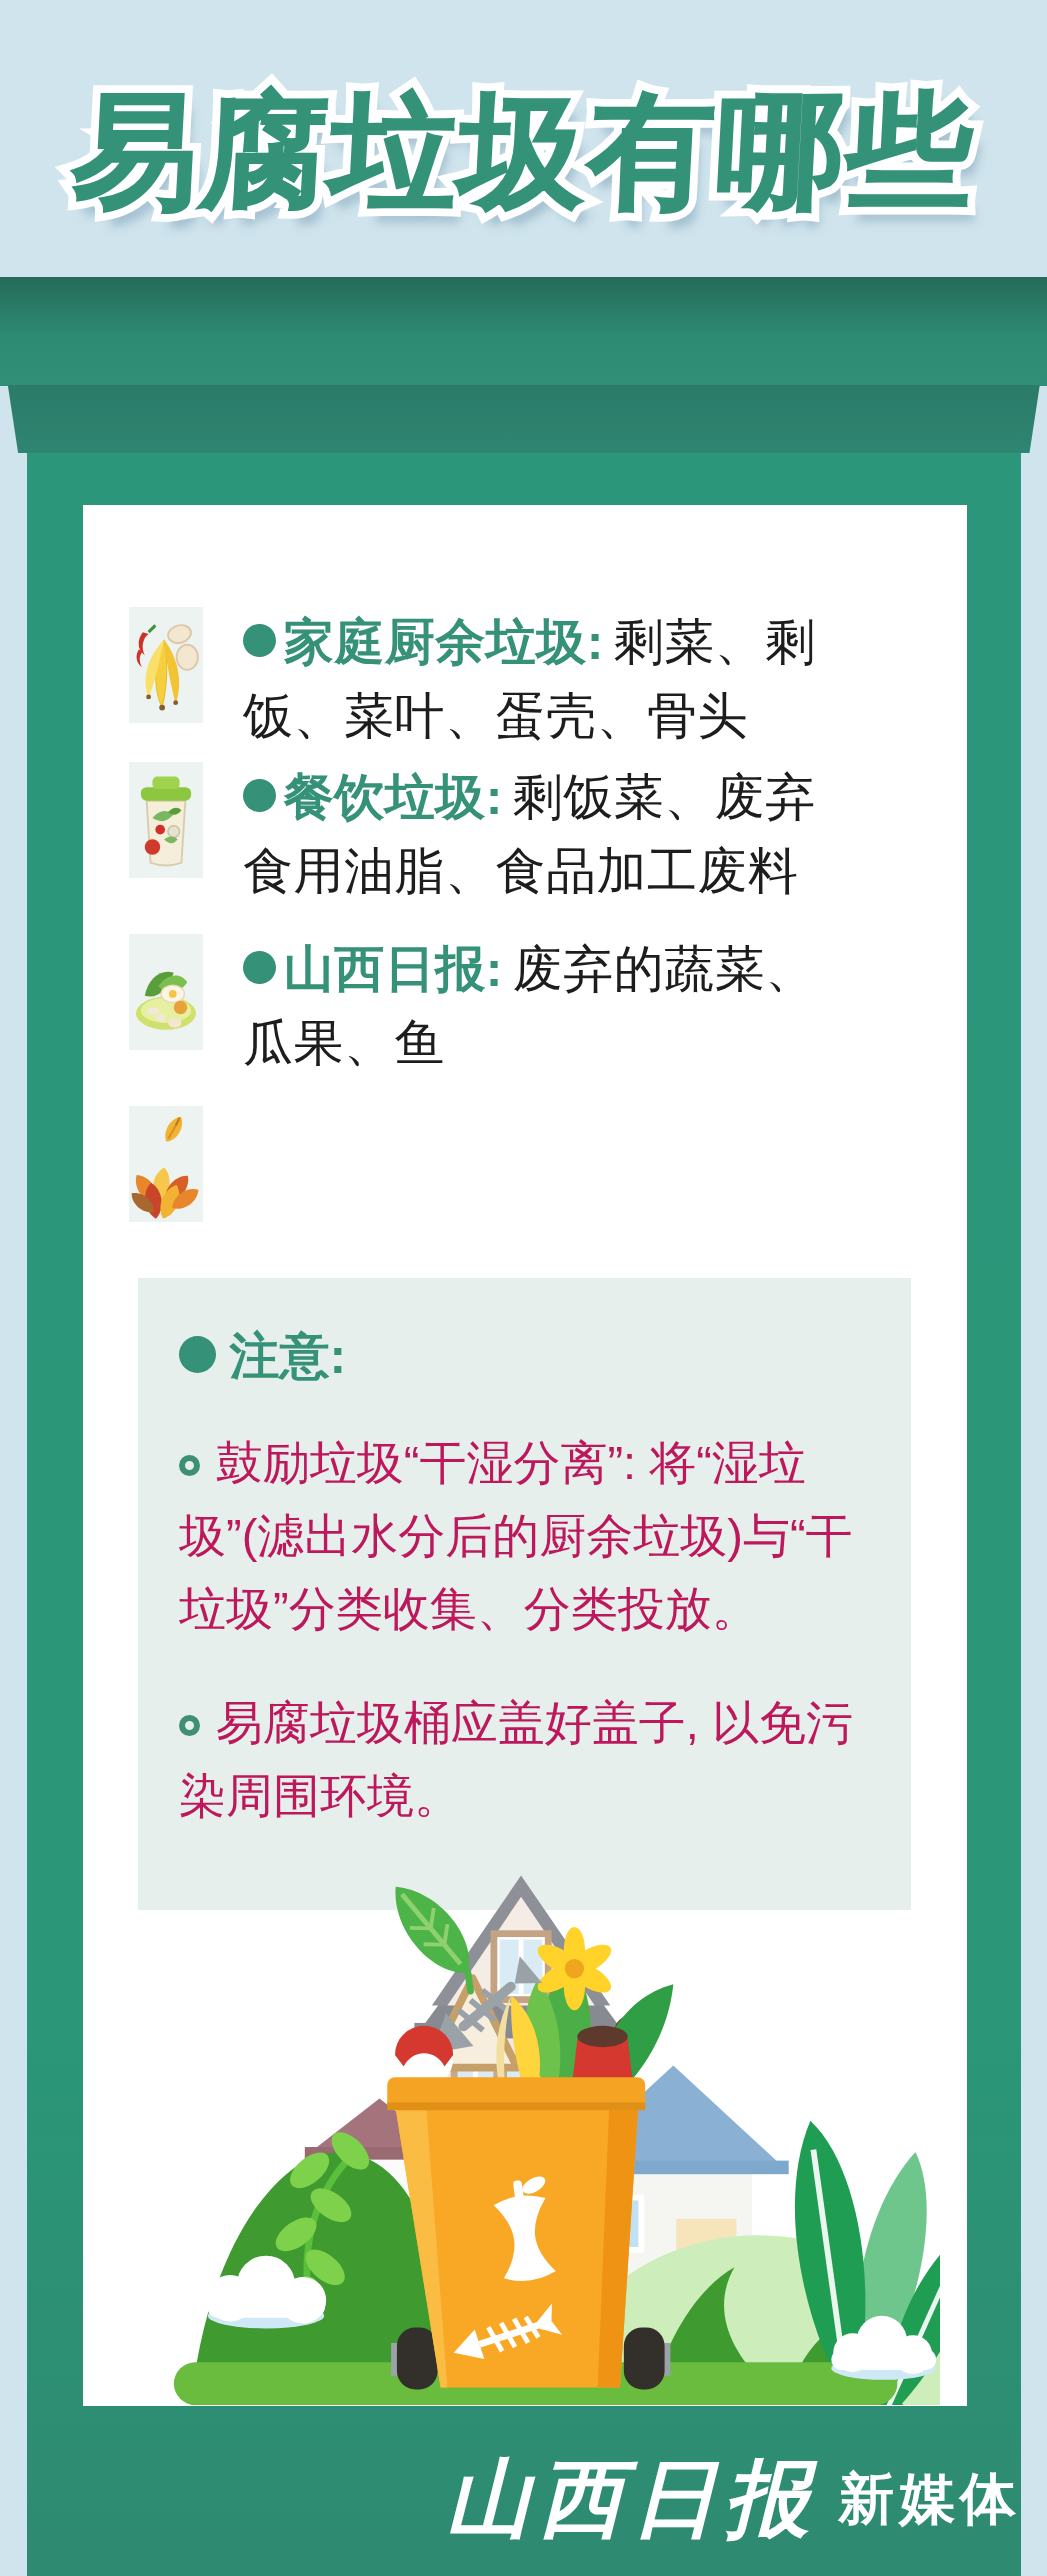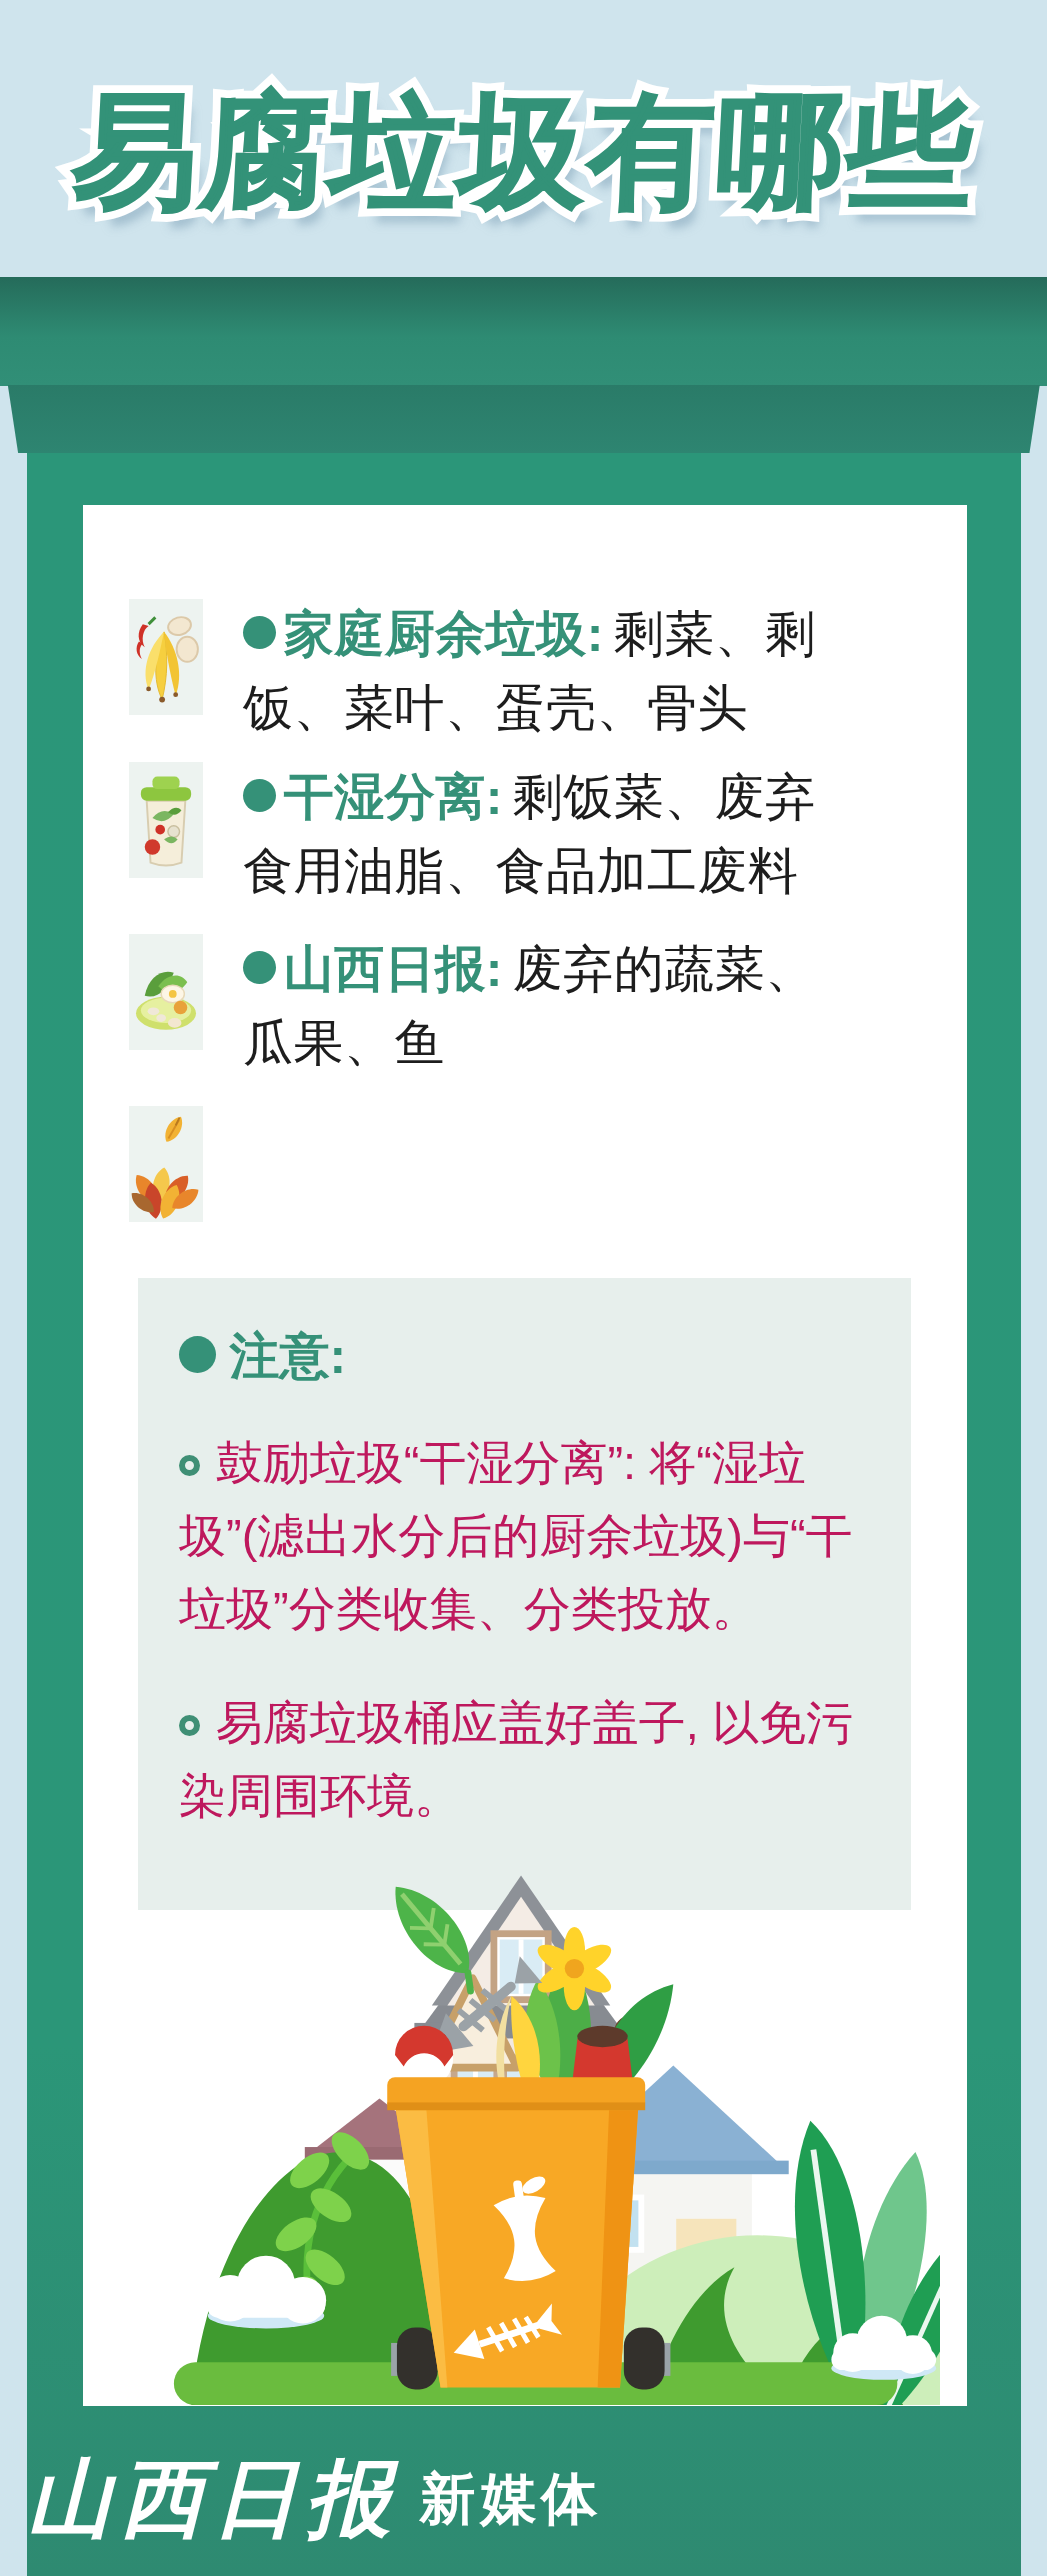--- a/index.html
+++ b/index.html
@@ -41,21 +41,21 @@
     position:absolute; top:453px; left:27px; width:994px; height:2123px;
     background:linear-gradient(180deg,#2b9679 0%, #2b9678 75%, #2e8a71 100%);
   }
   .card {
     position:absolute; top:52px; left:56px; width:884px; height:1901px;
     background:#ffffff;
   }
 
   
   .item { position:absolute; left:46px; width:796px; }
-  .item-1 { top:92px; } .item-2 { top:255px; } .item-3 { top:427px; } .item-4 { top:599px; }
+  .item-1 { top:100px; } .item-2 { top:255px; } .item-3 { top:427px; } .item-4 { top:599px; }
   .icon-tile {
     position:absolute; left:0; top:1.9px; width:74px; height:116px;
     background:#edf3f0;
   }
   .icon-tile svg { display:block; width:74px; height:116px; }
   .item-text {
     margin:0 0 0 114px; width:603px;
     font-size:50px; line-height:74px; color:#1d1d1d; font-weight:500;
     letter-spacing:0.5px;
   }
@@ -82,21 +82,21 @@
     border-radius:50%; margin-right:15.5px; vertical-align:2.9px;
   }
 
   
   .illus { position:absolute; left:23px; top:1355px; width:834px; height:545px; }
   .illus svg { display:block; }
 
   
   .logo {
     position:absolute; top:1989px; left:0; width:100%;
-    text-align:left; color:#ffffff; white-space:nowrap;
+    text-align:right; color:#ffffff; white-space:nowrap;
   }
   .logo-script {
     font-family:"Liberation Serif","DejaVu Serif",serif;
     font-style:italic; font-weight:700; font-size:85px; letter-spacing:7.8px;
   }
   .logo-sans {
     font-family:"Liberation Sans",sans-serif;
     font-size:56px; font-weight:700; letter-spacing:4.9px;
     margin-left:21.3px; vertical-align:9.7px;
   }
@@ -143,21 +143,21 @@
             <rect x="12" y="26" width="52" height="14" rx="6" fill="#8dc63f"></rect>
             <rect x="24" y="15" width="28" height="13" rx="5" fill="#9ed24f"></rect>
             <path d="M24,58 q10,-12 22,-4 q-10,12 -22,4" fill="#7bb661"></path>
             <path d="M40,52 q8,-8 14,-2 q-6,8 -14,2" fill="#5a9e3c"></path>
             <circle cx="46" cy="72" r="6" fill="#e7e2cf" stroke="#c9bf9f" stroke-width="1.5"></circle>
             <circle cx="32" cy="70" r="5" fill="#cf3127"></circle>
             <circle cx="24" cy="88" r="8" fill="#d0392c"></circle>
             <path d="M36,80 q8,-6 14,0 q-6,8 -14,0" fill="#7bb661"></path>
           </svg>
         </div>
-        <p class="item-text"><span class="dot"></span><span class="green-label">干湿分离:</span><span>剩饭菜、废弃食用油脂、食品加工废料</span></p>
+        <p class="item-text"><span class="dot"></span><span class="green-label">餐饮垃圾:</span><span>剩饭菜、废弃食用油脂、食品加工废料</span></p>
       </div>
 
       <div class="item item-3">
         <div class="icon-tile">
           <svg viewBox="0 0 76 120">
             <ellipse cx="38" cy="82" rx="31" ry="17" fill="#cfe06c"></ellipse>
             <ellipse cx="38" cy="79" rx="26" ry="13" fill="#e6f0a0"></ellipse>
             <path d="M16,64 C20,44 34,36 46,40 C40,56 30,68 16,64 Z" fill="#5a9e3c"></path>
             <path d="M30,54 C40,40 54,40 60,50 C52,62 40,64 30,54 Z" fill="#7bbf4f"></path>
             <ellipse cx="45" cy="62" rx="12" ry="9" fill="#fdf6e6" stroke="#e8d9b8" stroke-width="1.5"></ellipse>

